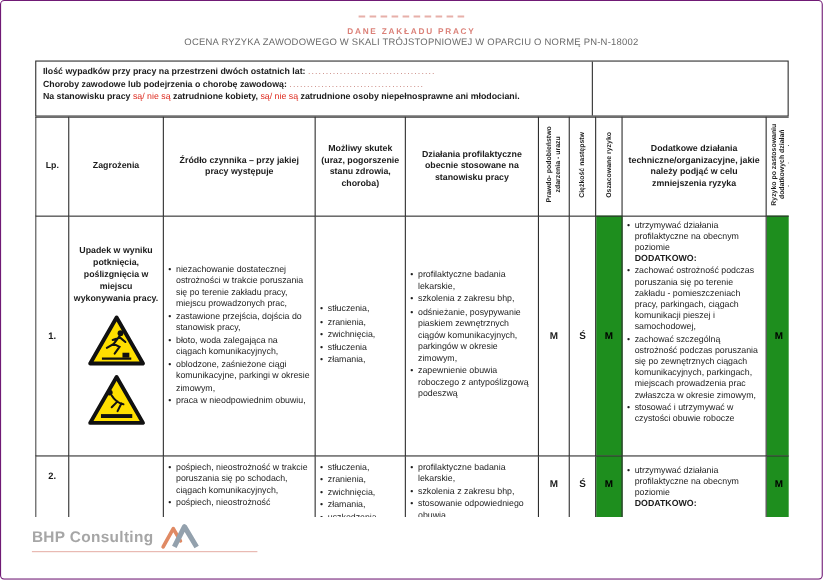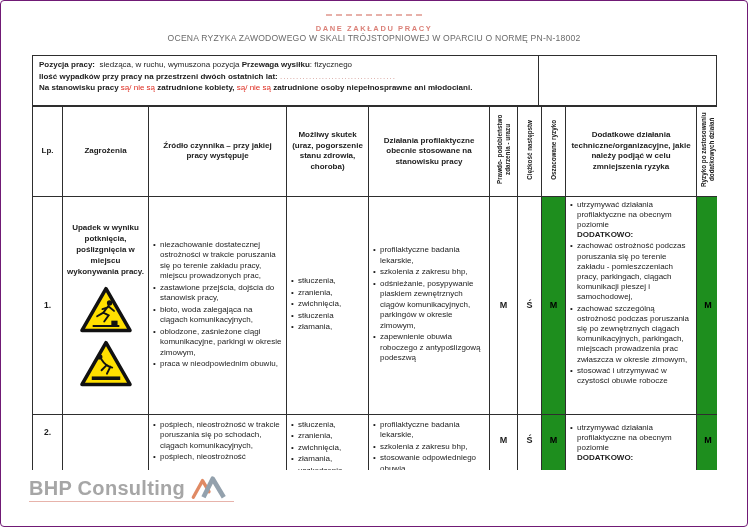--- a/index.html
+++ b/index.html
@@ -54,43 +54,42 @@
   tr.row1 td { height:218px; }
   tr.row2 td { vertical-align:top; }
   tr.row2 td.txt { padding-top:5px; }
   tr.row2 td.lp-cell { vertical-align:top; padding-top:12px; }
   tr.row2 td.mid { vertical-align:top; padding-top:20px; }
   tr.row2 td.add-cell { padding-top:8px; }
   .row2-min { min-height:70px; }
   
   .footer { margin:6px 0 0 28px; width:212px; }
   .footer-row { display:flex; align-items:center; height:24px; }
-  .brand { font-size:20px; font-weight:bold; color:#a6a6a6; letter-spacing:0.3px; }
+  .brand { font-size:14px; font-weight:bold; color:#a6a6a6; letter-spacing:0.3px; }
   .logo { margin-left:4px; }
   .brand-underline { width:205px; height:0; border-top:1px solid #e7b3ab; margin-top:1px; }
 </style>
 </head>
 <body>
 
 <div class="page">
 
   <div class="top-dashes"></div>
   <div class="section-label">DANE ZAKŁADU PRACY</div>
   <div class="doc-title">OCENA RYZYKA ZAWODOWEGO W SKALI TRÓJSTOPNIOWEJ W OPARCIU O NORMĘ PN-N-18002</div>
 
   <div class="info-box">
     <div class="info-left">
       <div class="info-line">
-        <b>Pozycja pracy:</b>&nbsp;
-        <span class="plain">siedząca, w ruchu, wymuszona pozycja</span>
-        <b>Przewaga wysiłku</b><span class="plain">: fizycznego</span>
+        <b>Ilość wypadków przy pracy na przestrzeni dwóch ostatnich lat:</b>
+        <span class="dots-red">....................................</span>
       </div>
       <div class="info-line">
-        <b>Ilość wypadków przy pracy na przestrzeni dwóch ostatnich lat:</b>
-        <span class="dots-red">....................................</span>
+        <b>Choroby zawodowe lub podejrzenia o chorobę zawodową:</b>
+        <span class="dots-red">......................................</span>
       </div>
       <div class="info-line">
         <b>Na stanowisku pracy</b>
         <span class="red-bold">są/ nie są</span>
         <b>zatrudnione kobiety,</b>
         <span class="red-bold">są/ nie są</span>
         <b>zatrudnione osoby niepełnosprawne ani młodociani.</b>
       </div>
     </div>
     <div class="info-right"></div>

